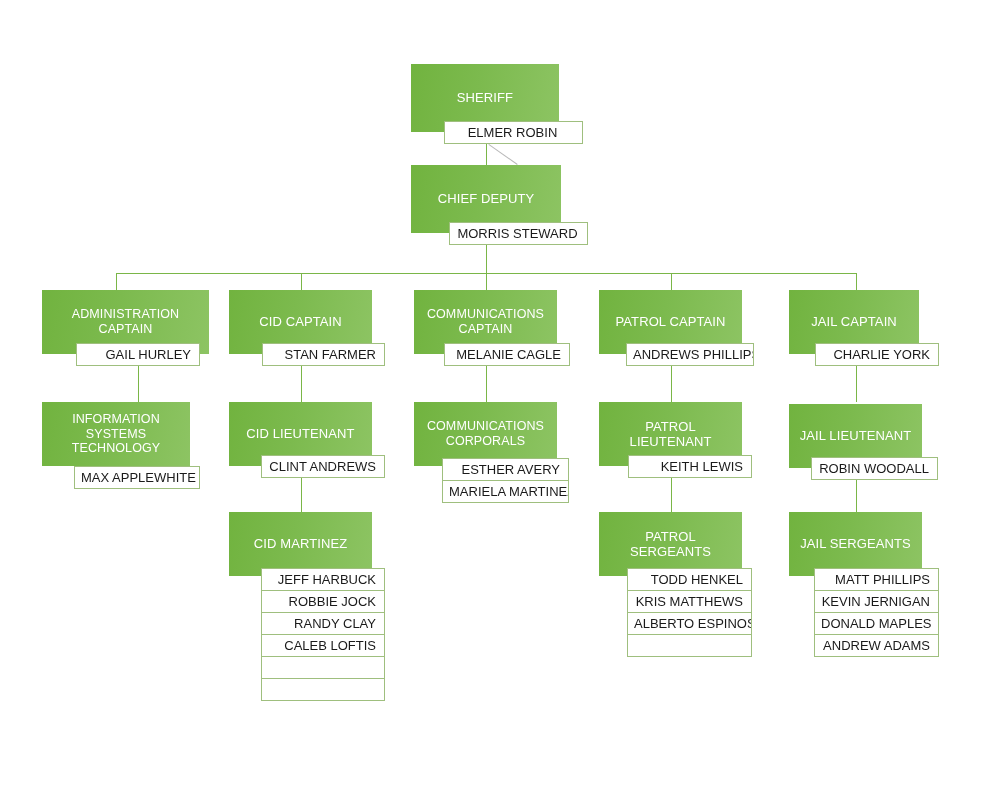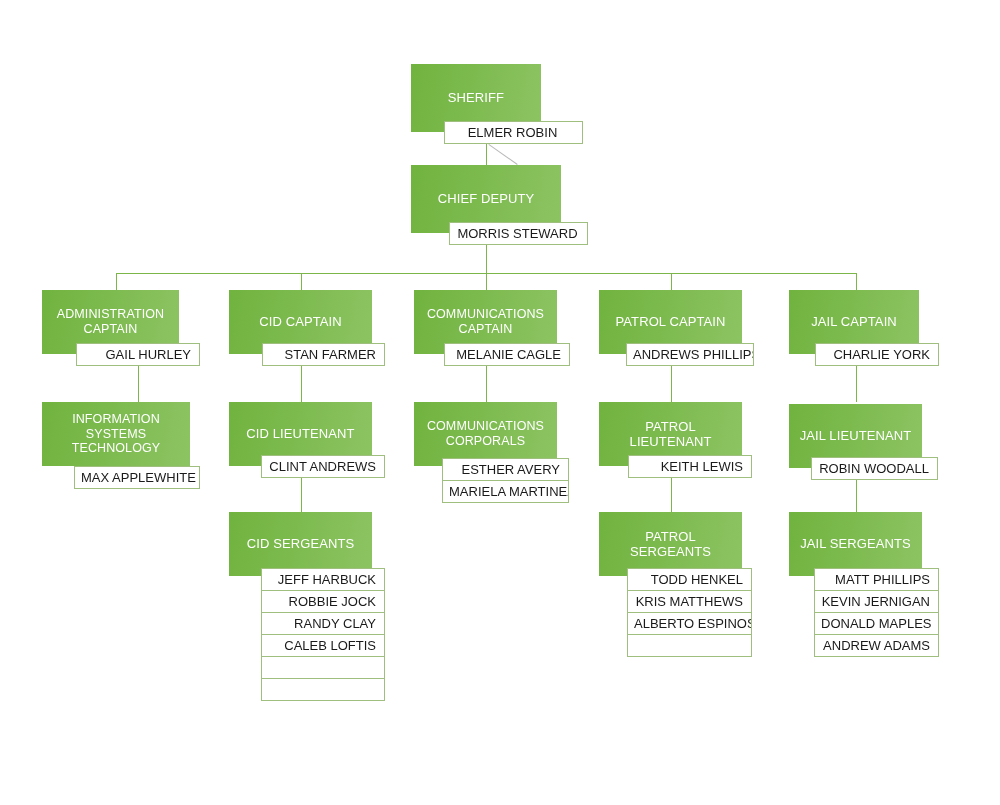--- a/index.html
+++ b/index.html
@@ -111,35 +111,35 @@
 
   <div class="line v" style="left:486px; top:366px; height:36px;"></div>
 
   <div class="line v" style="left:671px; top:366px; height:36px;"></div>
   <div class="line v" style="left:671px; top:478px; height:34px;"></div>
 
   <div class="line v" style="left:856px; top:366px; height:36px;"></div>
   <div class="line v" style="left:856px; top:478px; height:34px;"></div>
 
   <div class="node" style="left:411px; top:64px; width:150px; height:80px;">
-    <div class="title-box" style="width:130px; height:68px;">SHERIFF</div>
+    <div class="title-box" style="width:148px; height:68px;">SHERIFF</div>
     <div class="names" style="left:33px; top:57px; width:139px;">
       <div class="name-row center">ELMER ROBIN</div>
     </div>
   </div>
 
   <div class="node" style="left:411px; top:165px; width:150px; height:80px;">
     <div class="title-box" style="width:150px; height:68px;">CHIEF DEPUTY</div>
     <div class="names" style="left:38px; top:57px; width:139px;">
       <div class="name-row center">MORRIS STEWARD</div>
     </div>
   </div>
 
   <div class="node" style="left:42px; top:290px; width:148px; height:76px;">
-    <div class="title-box small" style="width:137px; height:64px;">
+    <div class="title-box small" style="width:167px; height:64px;">
         <span>ADMINISTRATION<br>CAPTAIN</span>
       </div>
     <div class="names" style="left:34px; top:53px; width:124px;">
       <div class="name-row">GAIL HURLEY</div>
     </div>
   </div>
 
   <div class="node" style="left:42px; top:402px; width:148px; height:92px;padding-left:12px;">
     <div class="title-box small" style="width:148px; height:64px;">
         <span>INFORMATION<br>SYSTEMS<br>TECHNOLOGY</span>
@@ -157,21 +157,21 @@
   </div>
 
   <div class="node" style="left:229px; top:290px; width:143px; height:76px;">
     <div class="title-box" style="width:143px; height:64px;">CID CAPTAIN</div>
     <div class="names" style="left:33px; top:53px; width:123px;">
       <div class="name-row">STAN FARMER</div>
     </div>
   </div>
 
   <div class="node" style="left:229px; top:512px; width:143px; height:205px;">
-    <div class="title-box" style="width:143px; height:64px;">CID SERGEANTS</div>
+    <div class="title-box" style="width:143px; height:64px;">CID MARTINEZ</div>
     <div class="names" style="left:32px; top:56px; width:124px;">
       <div class="name-row">JEFF HARBUCK</div>
       <div class="name-row">ROBBIE JOCK</div>
       <div class="name-row">RANDY CLAY</div>
       <div class="name-row">CALEB LOFTIS</div>
       <div class="name-row empty"></div>
       <div class="name-row empty"></div>
     </div>
   </div>
 

